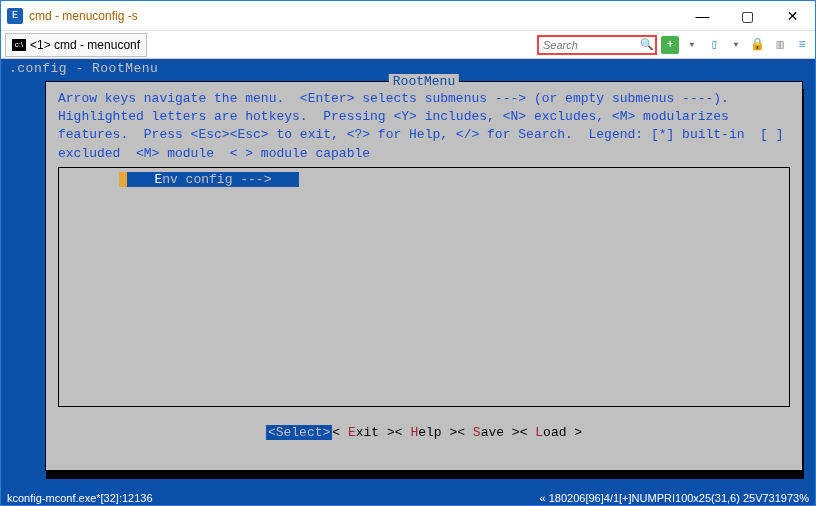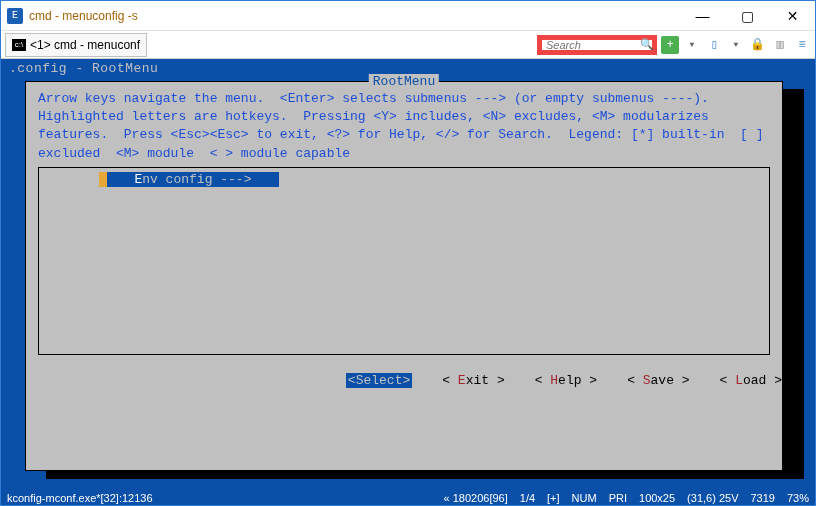--- a/index.html
+++ b/index.html
@@ -80,21 +80,21 @@
     }
     .tabbar-right {
       margin-left: auto;
       display: flex;
       align-items: center;
       gap: 4px;
     }
     .search-box {
       width: 120px;
       height: 20px;
-      border: 5px solid #ef4444;
+      border: 2px solid #ef4444;
       font-family: "Segoe UI", sans-serif;
       font-size: 11px;
       padding: 0 18px 0 4px;
       color: #888;
       font-style: italic;
     }
     .search-wrap { position: relative; }
     .search-wrap .magnify {
       position: absolute;
       right: 3px; top: 3px;
@@ -124,21 +124,21 @@
     }
     .shadow-box {
       position: absolute;
       left: 45px; top: 30px;
       width: 758px;
       height: 390px;
       background: #000;
     }
     .menu-box {
       position: absolute;
-      left: 24px; top: 22px;
+      left: 44px; top: 22px;
       width: 758px;
       height: 390px;
       background: #c0c0c0;
       border: 1px solid #000;
     }
     .box-title {
       position: absolute;
       top: -8px;
       left: 50%;
       transform: translateX(-50%);
@@ -150,21 +150,21 @@
     .help-text {
       padding: 8px 12px 4px 12px;
       color: #1d4ed8;
       font-size: 13px;
       line-height: 1.4;
       white-space: pre-wrap;
     }
     .inner-box {
       margin: 0 12px;
       border: 1px solid #000;
-      height: 188px;
+      height: 240px;
       background: #c0c0c0;
       padding-top: 4px;
     }
     .menu-item {
       display: flex;
       margin-left: 60px;
       width: 180px;
     }
     .menu-item .bracket {
       background: #e8a838;
@@ -175,22 +175,21 @@
       background: #0a4fa8;
       color: #c0c0c0;
       padding: 0 4px;
       flex: 1;
     }
     .menu-item .item-text .hot {
       color: #fff;
     }
     .button-row {
       display: flex;
-      justify-content: flex-end;
-      gap: 30px;
+      justify-content: center;
       padding: 18px 0;
       font-size: 13px;
     }
     .menu-btn {
       color: #000;
     }
     .menu-btn.selected {
       background: #0a4fa8;
       color: #c0c0c0;
       padding: 0 2px;
@@ -199,21 +198,20 @@
     
     .statusbar {
       height: 18px;
       background: #0a4fa8;
       color: #fff;
       display: flex;
       align-items: center;
       font-size: 11px;
       font-family: "Segoe UI", sans-serif;
       padding: 0 6px;
-      gap: 12px;
     }
     .statusbar .left { flex: 1; }
     .statusbar .seg { white-space: nowrap; }
   </style>
 </head>
 <body>
 
 <div class="titlebar">
   <div class="titlebar-icon">E</div>
   <div class="titlebar-text">cmd - menuconfig  -s</div>
@@ -266,21 +264,21 @@
       <span class="menu-btn">&lt; <span class="hot">H</span><span>elp</span> &gt;</span>
       <span class="menu-btn">&lt; <span class="hot">S</span><span>ave</span> &gt;</span>
       <span class="menu-btn">&lt; <span class="hot">L</span><span>oad</span> &gt;</span>
     </div>
   </div>
 </div>
 
 <div class="statusbar">
   <span class="left seg">kconfig-mconf.exe*[32]:12136</span>
   <span class="seg">« 180206[96]</span>
-  <span class="seg">1/4</span>
+  <span class="seg">4/1</span>
   <span class="seg">[+]</span>
   <span class="seg">NUM</span>
   <span class="seg">PRI</span>
   <span class="seg">100x25</span>
   <span class="seg">(31,6) 25V</span>
   <span class="seg">7319</span>
   <span class="seg">73%</span>
 </div>
 
 </body></html>

